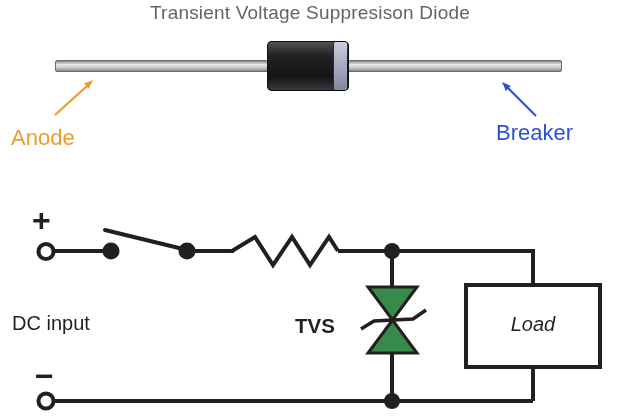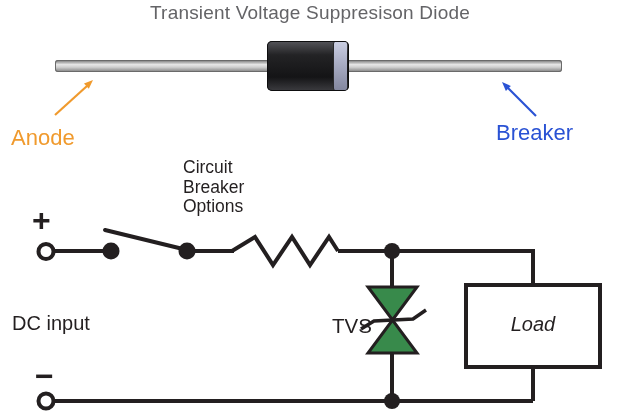--- a/index.html
+++ b/index.html
@@ -29,21 +29,21 @@
     border-left:1px solid #2a2a2c;
   }
   #anode-label{left:11px;top:112px;font-size:22px;color:#f09a2d;margin-top:13px;}
   #cathode-label{left:496px;top:120px;font-size:22px;color:#2a52d4;}
   
   .ink{color:#231f20;}
   #plus-label{left:32px;top:202px;font-size:32px;font-weight:700;}
   #minus-label{left:35px;top:358px;font-size:32px;font-weight:700;}
   #dc-input-label{left:12px;top:312px;font-size:20px;}
   #breaker-label{left:183px;top:158px;font-size:17.5px;line-height:19.5px;white-space:pre-line;}
-  #tvs-label{left:332px;top:314px;font-size:20.5px;}
+  #tvs-label{left:295px;top:314px;font-size:20.5px;font-weight:bold;}
   #load-label{left:466px;top:313px;width:134px;text-align:center;font-size:20px;font-style:italic;}
   
   #wires{left:0;top:0;}
   .wire{fill:none;stroke-width:4;}
   .thin{fill:none;stroke-width:3.5;}
 </style>
 </head>
 <body>
 
 <div id="stage">
@@ -85,19 +85,16 @@
 
     <rect x="466" y="285" width="134" height="82" fill="#ffffff" stroke-width="4" stroke="#231f20"></rect>
 
     <circle cx="46" cy="251.5" r="7.5" fill="#ffffff" stroke-width="4" stroke="#231f20"></circle>
     <circle cx="46" cy="401" r="7.5" fill="#ffffff" stroke-width="4" stroke="#231f20"></circle>
   </svg>
 
   <div id="plus-label" class="abs ink">+</div>
   <div id="minus-label" class="abs ink">−</div>
   <div id="dc-input-label" class="abs ink">DC input</div>
-  <div id="breaker-label" class="abs ink">Circuit
-Breaker
-Options</div>
   <div id="tvs-label" class="abs ink">TVS</div>
   <div id="load-label" class="abs ink">Load</div>
 
 </div>
 
 </body></html>

